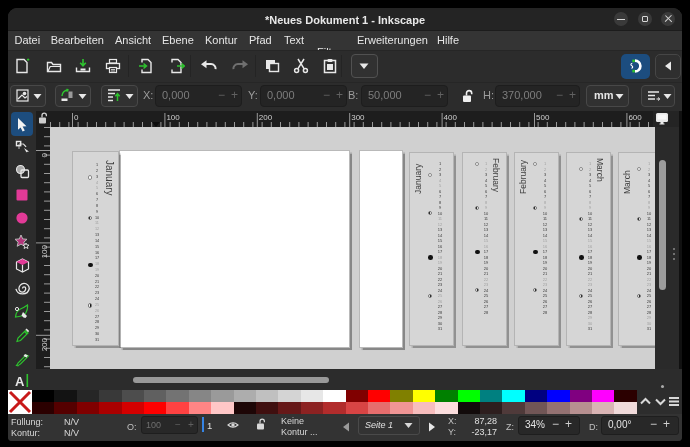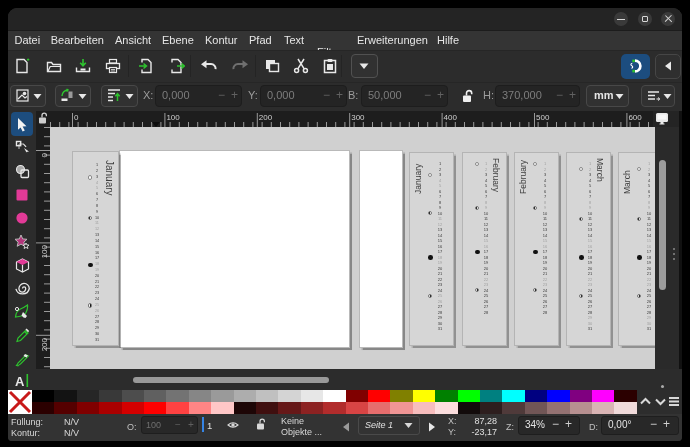--- a/index.html
+++ b/index.html
@@ -4,20 +4,21 @@
 *{margin:0;padding:0;box-sizing:border-box;}
 html,body{width:690px;height:447px;background:#000;overflow:hidden;}
 body{font-family:"Liberation Sans",sans-serif;position:relative;}
 #win{position:absolute;left:8px;top:8px;width:674px;height:433px;background:#2c2c2c;
 border-radius:9px 9px 4px 4px;overflow:hidden;}
 .abs{position:absolute;}
 </style></head><body>
 <div id="win">
 
 <div class="abs" style="left:0;top:0;width:674px;height:23px;background:#242424;border-bottom:1px solid #1c1c1c;"></div>
+<div class="abs" style="left:0;top:4px;width:674px;height:16px;text-align:center;font-size:11px;font-weight:bold;color:#e8e8e8;line-height:16px;">*Neues Dokument 1 - Inkscape</div>
 <div class="abs" style="left:606px;top:4px;width:14px;height:14px;border-radius:50%;background:#3a3a3a;"></div>
 <div class="abs" style="left:609px;top:10.5px;width:8px;height:1.4px;background:#d8d8d8;"></div>
 <div class="abs" style="left:630px;top:4px;width:14px;height:14px;border-radius:50%;background:#3a3a3a;"></div>
 <div class="abs" style="left:634px;top:8px;width:6px;height:6px;border:1.4px solid #d8d8d8;border-radius:1px;"></div>
 <div class="abs" style="left:653px;top:4px;width:14px;height:14px;border-radius:50%;background:#3a3a3a;"></div>
 <div class="abs" style="left:656px;top:10.3px;width:8.6px;height:1.4px;background:#d8d8d8;transform:rotate(45deg);"></div>
 <div class="abs" style="left:656px;top:10.3px;width:8.6px;height:1.4px;background:#d8d8d8;transform:rotate(-45deg);"></div>
 <div class="abs" style="left:0;top:23px;width:674px;height:19px;background:#343434;"></div>
 <div class="abs" style="left:6.5px;top:26px;font-size:11px;color:#e6e6e6;">Datei</div>
 <div class="abs" style="left:42.7px;top:26px;font-size:11px;color:#e6e6e6;">Bearbeiten</div>
@@ -665,21 +666,21 @@
 <div class="abs" style="left:199px;top:412px;font-size:9.5px;color:#e0e0e0;">1</div>
 <svg class="abs" style="left:219px;top:412px;" width="12" height="10" viewBox="0 0 12 10">
       <path d="M1 5 q5-4.5 10 0 q-5 4.5 -10 0z" fill="none" stroke="#d8d8d8" stroke-width="1.1"></path>
       <circle cx="6" cy="5" r="1.7" fill="#d8d8d8"></circle>
     </svg>
 <svg class="abs" style="left:248px;top:410px;" width="11" height="12" viewBox="0 0 11 12">
       <rect x="1" y="5.5" width="7" height="6" rx="1" fill="#d8d8d8"></rect>
       <path d="M4 5.5 V3.4 a2.2 2.2 0 0 1 4.4 0 V4.3" fill="none" stroke="#d8d8d8" stroke-width="1.2"></path>
     </svg>
 <div class="abs" style="left:273px;top:408px;font-size:9px;color:#d8d8d8;">Keine</div>
-<div class="abs" style="left:273px;top:419px;font-size:9px;color:#d8d8d8;">Objekte ...</div>
+<div class="abs" style="left:273px;top:419px;font-size:9px;color:#d8d8d8;">Kontur ...</div>
 <svg class="abs" style="left:334px;top:414px;" width="8" height="10" viewBox="0 0 8 10">
       <path d="M7 0.5 v9 L1 5z" fill="#9a9a9a"></path>
     </svg>
 <div class="abs" style="left:350px;top:408px;width:62px;height:19px;background:#333333;border:1px solid #4a4a4a;border-radius:3px;"></div>
 <div class="abs" style="left:357px;top:412px;font-size:9px;color:#e0e0e0;font-style:italic;">Seite 1</div>
 <svg class="abs" style="left:396px;top:414px;" width="9" height="7" viewBox="0 0 9 7">
       <path d="M0.5 1 h8 l-4 5z" fill="#d8d8d8"></path>
     </svg>
 <svg class="abs" style="left:420px;top:414px;" width="8" height="10" viewBox="0 0 8 10">
       <path d="M1 0.5 v9 L7 5z" fill="#e8e8e8"></path>

